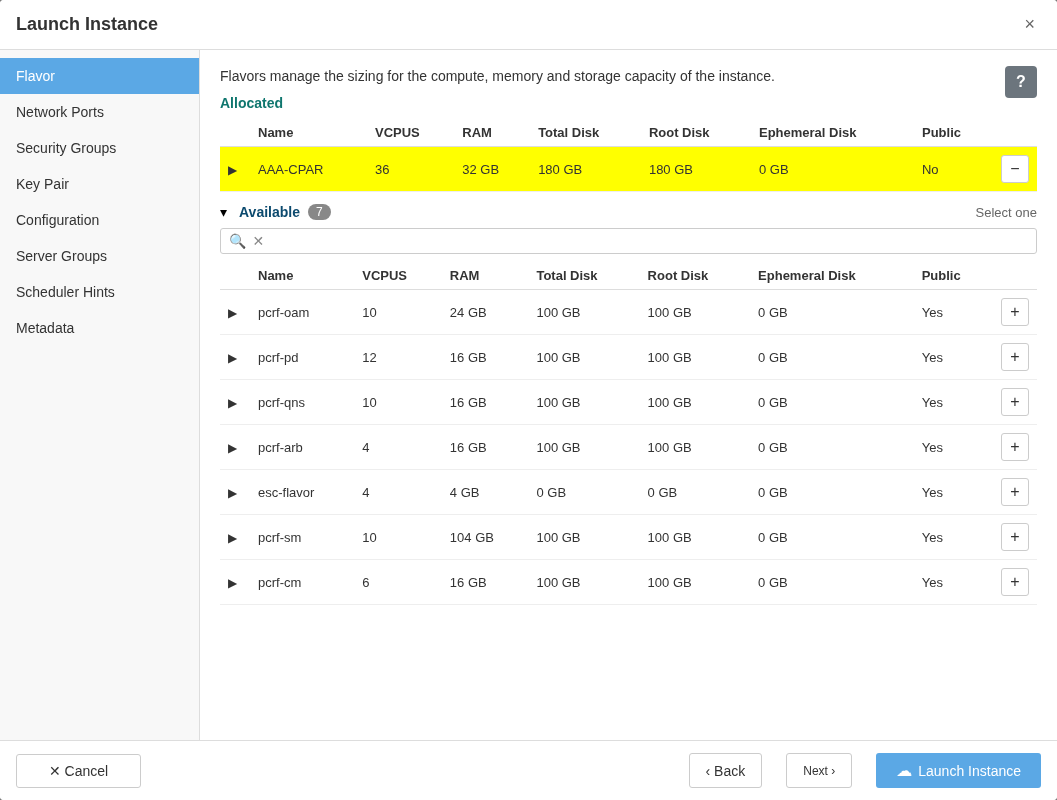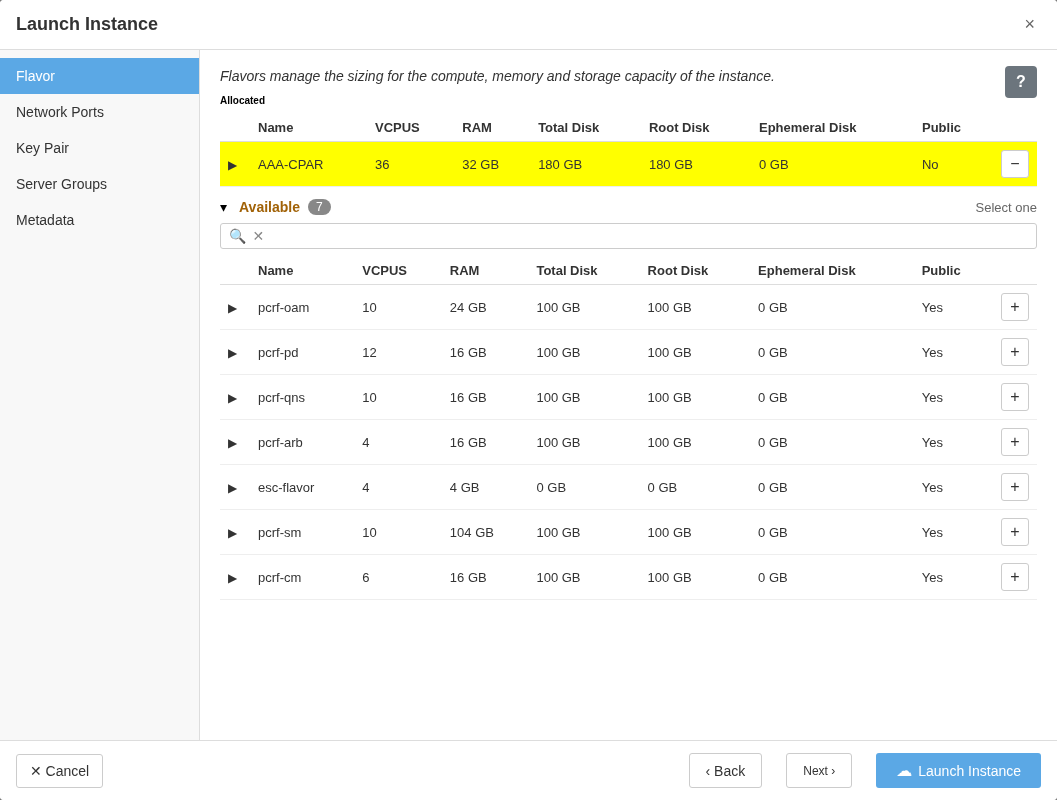--- a/index.html
+++ b/index.html
@@ -96,27 +96,26 @@
       font-weight: bold;
       cursor: pointer;
       display: flex; align-items: center; justify-content: center;
     }
 
     .description {
       font-size: 14px;
       color: #333;
       margin-bottom: 8px;
       line-height: 1.5;
-      font-style: italic;
     }
 
     .section-label {
-      font-size: 10px;
+      font-size: 14px;
       font-weight: 600;
-      color: #000000;
+      color: #0f766e;
       margin-bottom: 8px;
     }
 
     
     .flavor-table {
       width: 100%;
       border-collapse: collapse;
       margin-bottom: 4px;
     }
 
@@ -177,21 +176,21 @@
 
     .available-left {
       display: flex;
       align-items: center;
       gap: 8px;
     }
 
     .available-label {
       font-size: 14px;
       font-weight: 600;
-      color: #a16207;
+      color: #0c4a6e;
     }
 
     .count-badge {
       background: #888;
       color: #fff;
       border-radius: 10px;
       padding: 1px 8px;
       font-size: 12px;
     }
 
@@ -240,21 +239,21 @@
       justify-content: space-between;
       background: #fff;
     }
 
     .footer-left { display: flex; gap: 8px; }
     .footer-right { display: flex; gap: 24px; }
 
     .btn-cancel {
       background: #fff;
       border: 1px solid #ccc;
-      padding: 8px 13px;
+      padding: 8px 32px;
       cursor: pointer;
       border-radius: 3px;
       font-size: 14px;
       color: #333;
     }
 
     .btn-back {
       background: #fff;
       border: 1px solid #ccc;
       padding: 8px 16px;
@@ -305,22 +304,25 @@
     <div class="modal-header">
       <h2>Launch Instance</h2>
       <button class="close-btn">×</button>
     </div>
 
     <div class="modal-body">
 
       <div class="sidebar">
         <div class="sidebar-item active">Flavor</div>
         <div class="sidebar-item">Network Ports</div>
+        <div class="sidebar-item">Security Groups</div>
         <div class="sidebar-item">Key Pair</div>
+        <div class="sidebar-item">Configuration</div>
         <div class="sidebar-item">Server Groups</div>
+        <div class="sidebar-item">Scheduler Hints</div>
         <div class="sidebar-item">Metadata</div>
       </div>
 
       <div class="content">
 
         <button class="help-btn">?</button>
 
         <p class="description">Flavors manage the sizing for the compute, memory and storage capacity of the instance.</p>
 
         <div class="section-label">Allocated</div>

